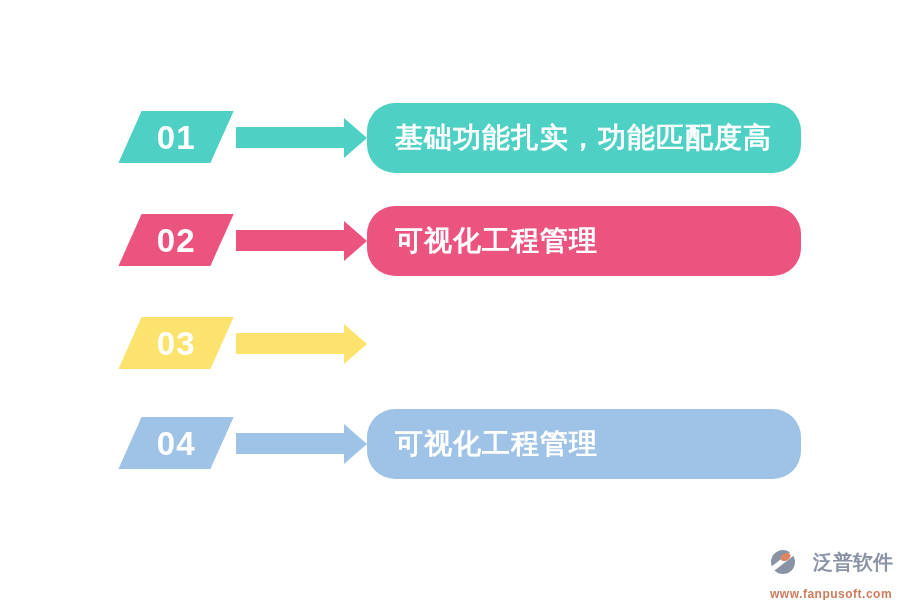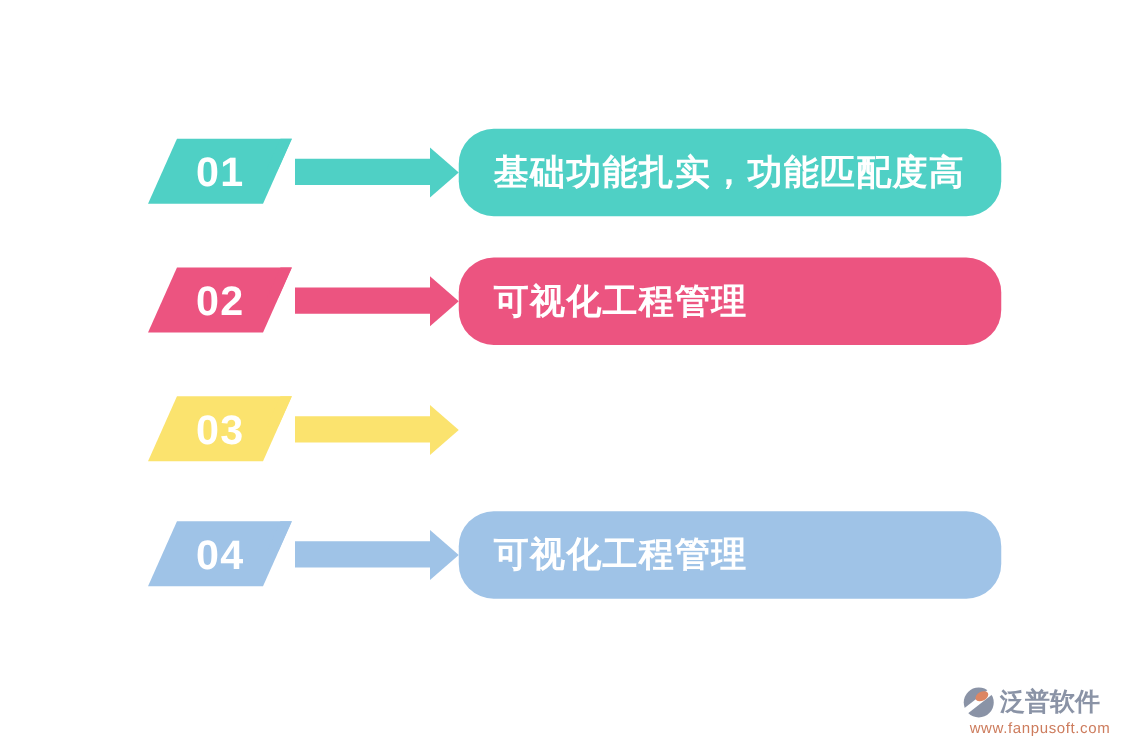--- a/index.html
+++ b/index.html
@@ -57,23 +57,23 @@
     display:flex; align-items:center;
     padding-left:28px; box-sizing:border-box;
   }
   .pill-label {
     color:#ffffff; font-weight:bold; font-size:28px; letter-spacing:1px;
     white-space:nowrap;
   }
 
   
   .watermark { position:absolute; left:770px; top:549px; width:124px; }
-  .wm-top { display:flex; align-items:center; gap:4px; }
+  .wm-top { display:flex; align-items:center; gap:17px; }
   .wm-brand { font-size:20px; font-weight:bold; color:var(--c); white-space:nowrap; line-height:1.2; }
-  .wm-url { display:block; font-size:12px; font-weight:normal; color:var(--c); letter-spacing:0.5px; margin-top:0px; text-align:center; }
+  .wm-url { display:block; font-size:12px; font-weight:bold; color:var(--c); letter-spacing:0.5px; margin-top:12px; }
 </style>
 </head>
 <body>
 
 <div class="canvas">
 
   <div class="row" style="top:103px">
     <div class="badge" style="--c: #4fd0c5;">
       <span class="num">01</span>
     </div>

